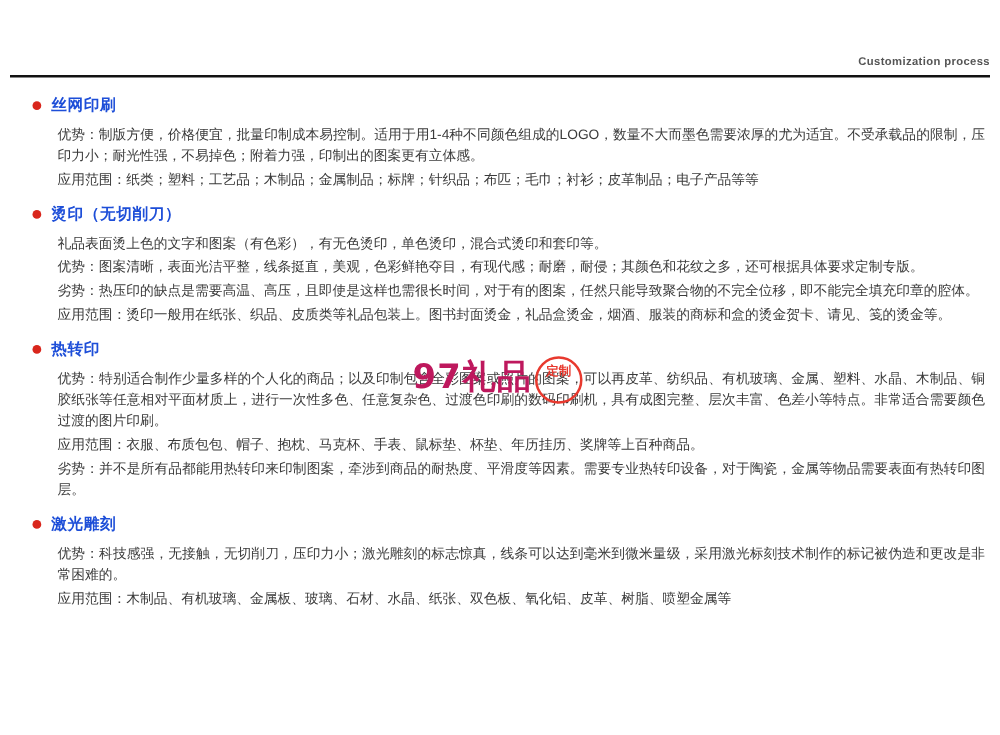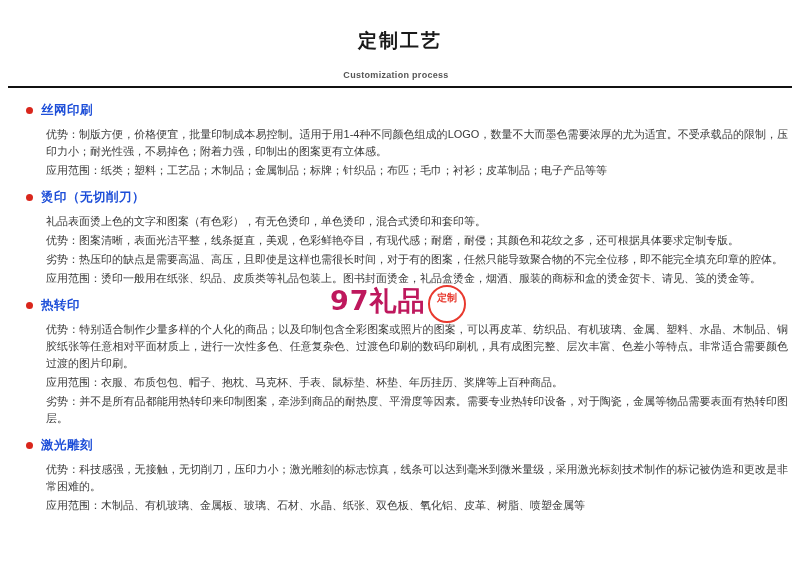--- a/index.html
+++ b/index.html
@@ -26,21 +26,21 @@
   }
   .header-title {
     font-size: 19px;
     font-weight: bold;
     color: #1a1a1a;
     letter-spacing: 2px;
   }
   .header-sub {
     margin-top: 16px;
     padding-right: 8px;
-    text-align: center;
+    text-align: right;
     font-size: 9px;
     font-weight: bold;
     color: #555555;
     letter-spacing: 0.3px;
   }
   .divider {
     margin: 6px 8px 0 8px;
     height: 2px;
     background: #111111;
   }
@@ -114,21 +114,20 @@
     box-sizing: border-box;
     letter-spacing: 0;
   }
 </style>
 </head>
 <body>
 
 <div class="page">
 
   <div class="header">
-    <div class="header-title">定制工艺</div>
     <div class="header-sub">Customization process</div>
   </div>
   <div class="divider"></div>
 
   <div class="content">
 
     <div class="section">
       <div class="section-head">
         <span class="bullet"></span>
         <span class="section-title">丝网印刷</span>

